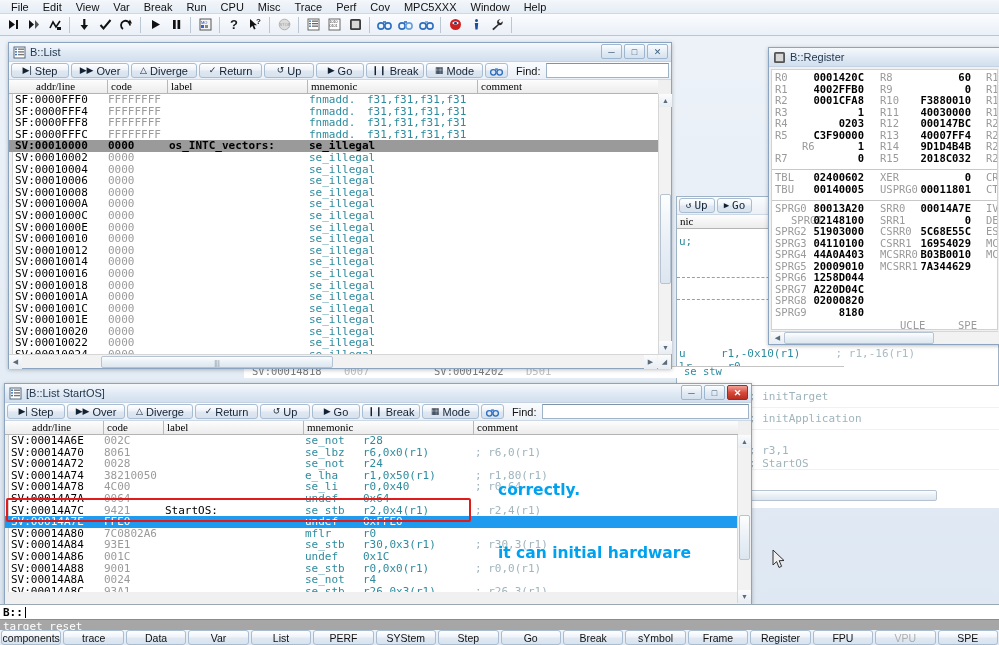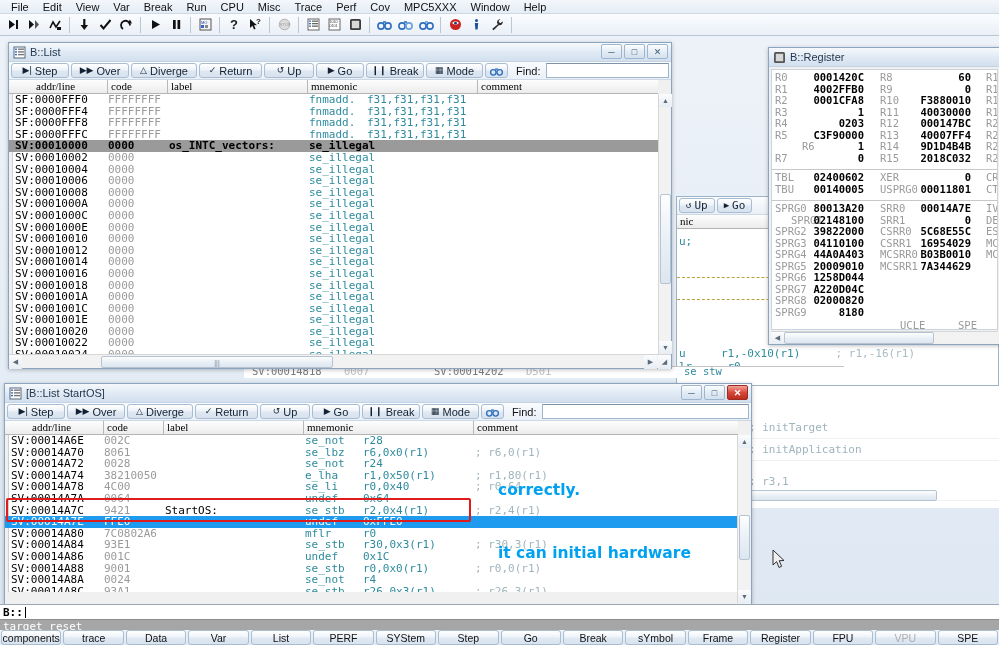--- a/index.html
+++ b/index.html
@@ -437,21 +437,21 @@
              <span style="display:inline-block;width:22px"></span>
              <span style="color:#a8bcc4">; r1,-16(r1)</span></div>
         <div><span>lr</span>
              <span style="display:inline-block;width:22px"></span>
              <span>r0</span></div>
       </div>
     </div>
   </div>
 
   <div style="position:absolute; left:745px; top:386px; width:254px; height:122px; background:#fff; font-family:'DejaVu Sans Mono',monospace; font-size:11px; color:#9fb4bd;">
-    <div style="border-bottom:1px solid #eef2f5; height:22px; line-height:22px; padding-left:4px;margin-top:31px;">; initTarget</div>
+    <div style="border-bottom:1px solid #eef2f5; height:22px; line-height:22px; padding-left:4px;">; initTarget</div>
     <div style="border-bottom:1px solid #eef2f5; height:22px; line-height:22px; padding-left:4px;">; initApplication</div>
     <div style="height:14px;"></div>
     <div style="height:13px; line-height:13px; padding-left:4px;">; r3,1</div>
     <div style="height:13px; line-height:13px; padding-left:4px; border-bottom:1px solid #eef2f5;">; StartOS</div>
     <div style="height:24px;"></div>
     <div class="sbthumb" style="left:2px; top:104px; width:190px; height:11px;"></div>
   </div>
 
   <div style="position:absolute; left:244px; top:366px; width:600px; height:12px; background:#fff; overflow:hidden;
               font-family:'DejaVu Sans Mono',monospace; font-size:10.5px; color:#7c7c7c; border-top:1px solid #c4c4c4;">
@@ -599,21 +599,21 @@
         </div>
       <div class="reghr" style="margin-top:5px;"></div>
       <div id="tb-rows">
           <div class="regrow"><span class="rn" style="left: 3px;">TBL</span><span class="rv" style="left: 30px; width: 62px; text-align: right;">02400602</span><span class="rn" style="left: 108px;">XER</span><span class="rv" style="left: 137px; width: 62px; text-align: right;">0</span><span class="rn" style="left: 214px;">CR</span></div>
           <div class="regrow"><span class="rn" style="left: 3px;">TBU</span><span class="rv" style="left: 30px; width: 62px; text-align: right;">00140005</span><span class="rn" style="left: 108px;">USPRG0</span><span class="rv" style="left: 137px; width: 62px; text-align: right;">00011801</span><span class="rn" style="left: 214px;">CTR</span></div>
         </div>
       <div class="reghr" style="margin-top:5px;"></div>
       <div id="spr-rows">
           <div class="regrow"><span class="rn" style="left: 3px;">SPRG0</span><span class="rv" style="left: 30px; width: 62px; text-align: right;">80013A20</span><span class="rn" style="left: 108px;">SRR0</span><span class="rv" style="left: 137px; width: 62px; text-align: right;">00014A7E</span><span class="rn" style="left: 214px;">IVP</span></div>
           <div class="regrow"><span class="rn" style="left: 19px;">SPRG1</span><span class="rv" style="left: 30px; width: 62px; text-align: right;">02148100</span><span class="rn" style="left: 108px;">SRR1</span><span class="rv" style="left: 137px; width: 62px; text-align: right;">0</span><span class="rn" style="left: 214px;">DEA</span></div>
-          <div class="regrow"><span class="rn" style="left: 3px;">SPRG2</span><span class="rv" style="left: 30px; width: 62px; text-align: right;">39822000</span><span class="rn" style="left: 108px;">CSRR0</span><span class="rv" style="left: 137px; width: 62px; text-align: right;">5C68E55C</span><span class="rn" style="left: 214px;">ESR</span></div>
+          <div class="regrow"><span class="rn" style="left: 3px;">SPRG2</span><span class="rv" style="left: 30px; width: 62px; text-align: right;">51903000</span><span class="rn" style="left: 108px;">CSRR0</span><span class="rv" style="left: 137px; width: 62px; text-align: right;">5C68E55C</span><span class="rn" style="left: 214px;">ESR</span></div>
           <div class="regrow"><span class="rn" style="left: 3px;">SPRG3</span><span class="rv" style="left: 30px; width: 62px; text-align: right;">04110100</span><span class="rn" style="left: 108px;">CSRR1</span><span class="rv" style="left: 137px; width: 62px; text-align: right;">16954029</span><span class="rn" style="left: 214px;">MCS</span></div>
           <div class="regrow"><span class="rn" style="left: 3px;">SPRG4</span><span class="rv" style="left: 30px; width: 62px; text-align: right;">44A0A403</span><span class="rn" style="left: 108px;">MCSRR0</span><span class="rv" style="left: 137px; width: 62px; text-align: right;">B03B0010</span><span class="rn" style="left: 214px;">MCA</span></div>
           <div class="regrow"><span class="rn" style="left: 3px;">SPRG5</span><span class="rv" style="left: 30px; width: 62px; text-align: right;">20009010</span><span class="rn" style="left: 108px;">MCSRR1</span><span class="rv" style="left: 137px; width: 62px; text-align: right;">7A344629</span></div>
           <div class="regrow"><span class="rn" style="left: 3px;">SPRG6</span><span class="rv" style="left: 30px; width: 62px; text-align: right;">1258D044</span></div>
           <div class="regrow"><span class="rn" style="left: 3px;">SPRG7</span><span class="rv" style="left: 30px; width: 62px; text-align: right;">A220D04C</span></div>
           <div class="regrow"><span class="rn" style="left: 3px;">SPRG8</span><span class="rv" style="left: 30px; width: 62px; text-align: right;">02000820</span></div>
           <div class="regrow"><span class="rn" style="left: 3px;">SPRG9</span><span class="rv" style="left: 30px; width: 62px; text-align: right;">8180</span></div>
         </div>
       <div id="flag-rows" style="margin-top:2px;">
           <div class="regrow"><span class="rn" style="left: 128px;">UCLE</span><span class="rv" style="left: 168px;">_</span><span class="rn" style="left: 186px;">SPE</span><span class="rv" style="left: 215px;">_</span></div>

